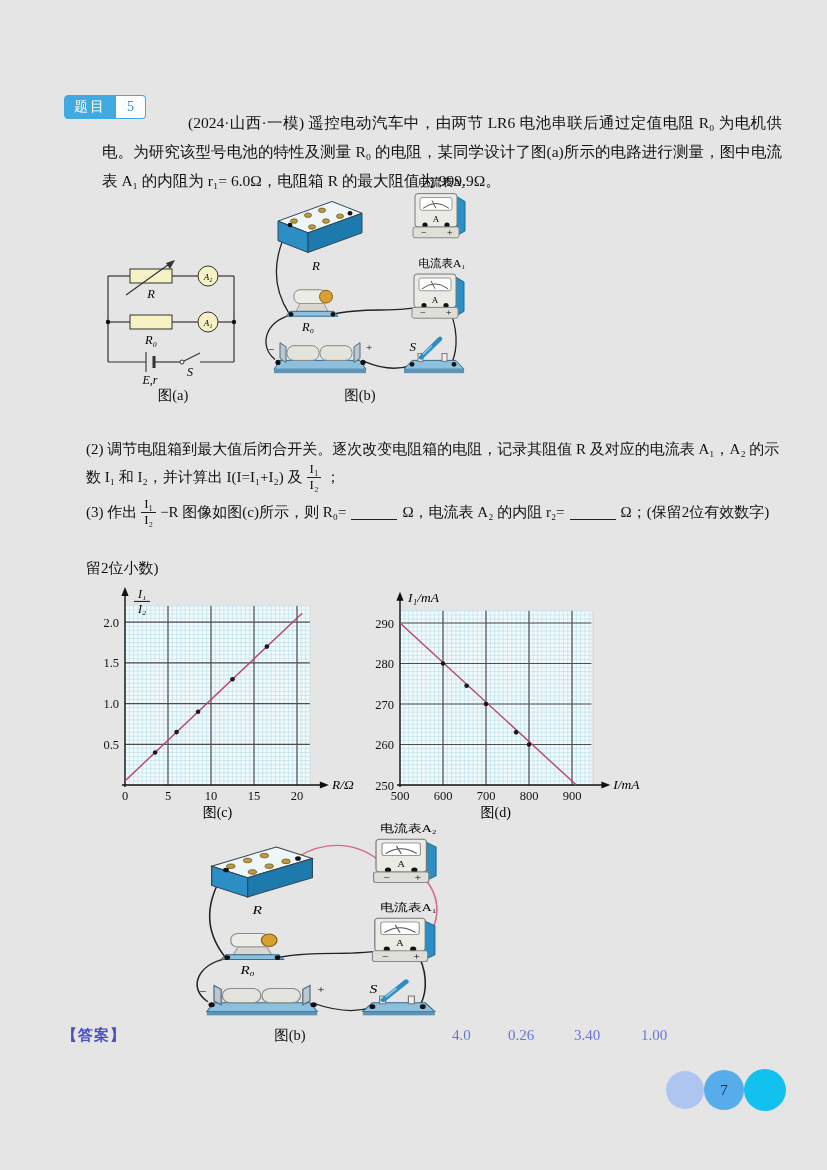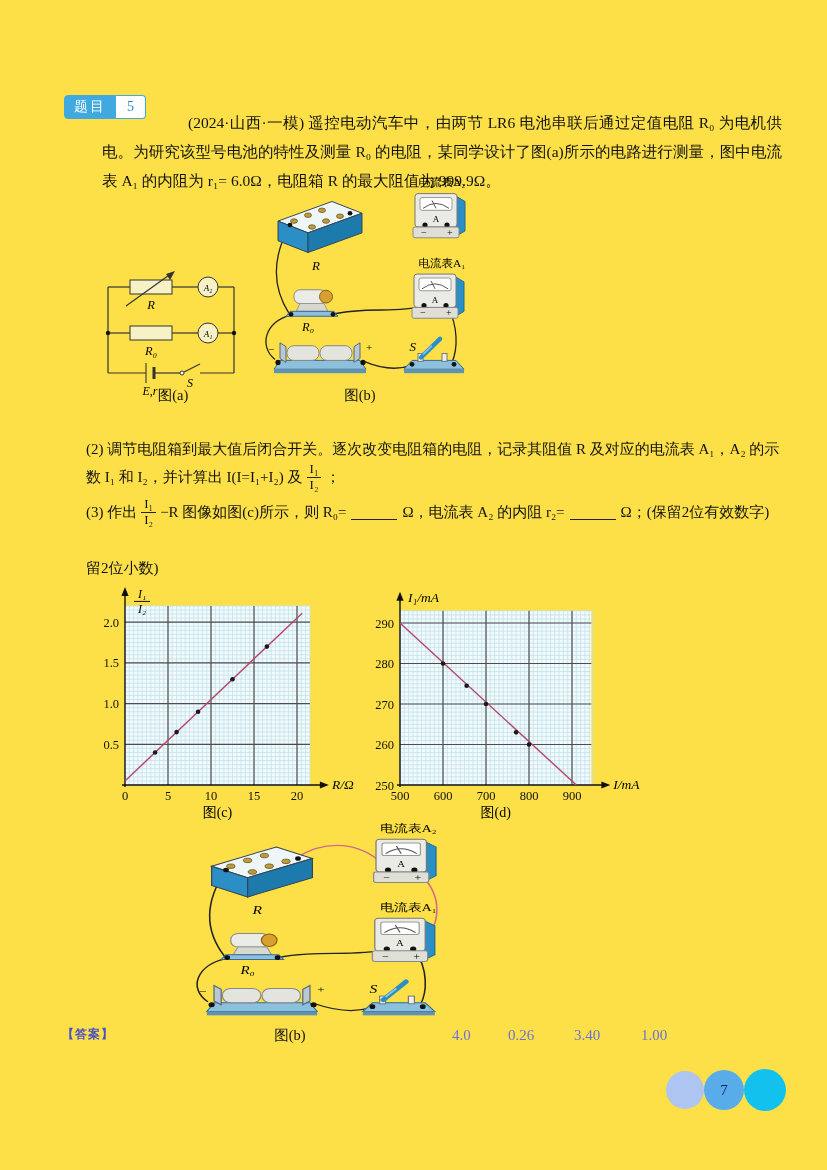--- a/index.html
+++ b/index.html
@@ -1,54 +1,54 @@
 <!DOCTYPE html>
 <html><head>
 <meta charset="utf-8">
 <style>
   html,body{margin:0;padding:0;background:#fff;}
-  .page{position:relative;width:827px;height:1170px;background:#fde047;overflow:hidden;
+  .page{position:relative;width:827px;height:1170px;background:#e5e5e5;overflow:hidden;
         font-family:"Liberation Serif","DejaVu Serif",serif;color:#111;}
   .abs{position:absolute;}
   
   .badge{display:inline-flex;font-size:14px;line-height:20px;}
   .badge-left{background:#3fa9e0;color:#fff;padding:1px 9px;border-radius:4px 0 0 4px;
               border:1.5px solid #3fa9e0;letter-spacing:2px;}
   .badge-right{background:#fdfdfd;color:#2b8ed0;padding:1px 11px;border-radius:0 4px 4px 0;
                border:1.5px solid #3fa9e0;border-left:none;}
   .intro{left:86px;top:92px;width:680px;margin:16px;font-size:15.5px;line-height:29px;
          text-align:justify;text-indent:86px;}
   .qline{left:86px;font-size:15px;line-height:24px;white-space:nowrap;}
   .flexline{display:flex;align-items:center;height:36px;justify-content:space-between;}
   .blank{display:inline-block;width:46px;height:14px;border-bottom:1.2px solid #222;
          margin:0 5px;vertical-align:baseline;}
   .frac{display:inline-flex;flex-direction:column;align-items:center;line-height:1.1;
         font-size:13px;margin:0 4px;}
   .frac .num{border-bottom:1px solid #222;padding:0 3px;}
   .frac .den{padding:0 3px;}
   .cap{font-size:14.5px;text-align:center;}
-  .answer-label{font-size:12px;font-weight:600;color:#4a4fc4;letter-spacing:1px;font-family:Liberation Mono, monospace;}
+  .answer-label{font-size:15px;font-weight:600;color:#4a4fc4;letter-spacing:1px;font-family:Liberation Mono, monospace;}
   .answer-val{font-size:15px;color:#6b74d6;}
   .circle{border-radius:50%;display:flex;align-items:center;justify-content:center;
           font-size:15px;color:#16265c;}
   svg text{font-family:"Liberation Serif","DejaVu Serif",serif;}
 </style>
 </head>
 <body>
 
 <div class="page">
 
   <div class="abs badge" style="left:64px;top:95px">
     <span class="badge-left">题目</span>
     <span class="badge-right">5</span>
   </div>
 
   <p class="abs intro">(2024·山西·一模) 遥控电动汽车中，由两节 LR6 电池串联后通过定值电阻 R₀ 为电机供电。为研究该型号电池的特性及测量 R₀ 的电阻，某同学设计了图(a)所示的电路进行测量，图中电流表 A₁ 的内阻为 r₁= 6.0Ω，电阻箱 R 的最大阻值为 999.9Ω。</p>
 
-  <div id="fig-a-wrap" class="abs" style="left:100px;top:271px"><svg width="142" height="128" viewBox="0 0 142 128">
+  <div id="fig-a-wrap" class="abs" style="left:100px;top:260px"><svg width="142" height="128" viewBox="0 0 142 128">
   <g stroke="#333" stroke-width="1.2" fill="none">
     <path d="M8,16 V102"></path>
           <path d="M134,16 V102"></path>
     <path d="M8,16 H30"></path>
           <path d="M72,16 H98"></path>
           <path d="M118,16 H134"></path>
     <path d="M8,62 H30"></path>
           <path d="M72,62 H98"></path>
           <path d="M118,62 H134"></path>
     <path d="M8,102 H46"></path>

